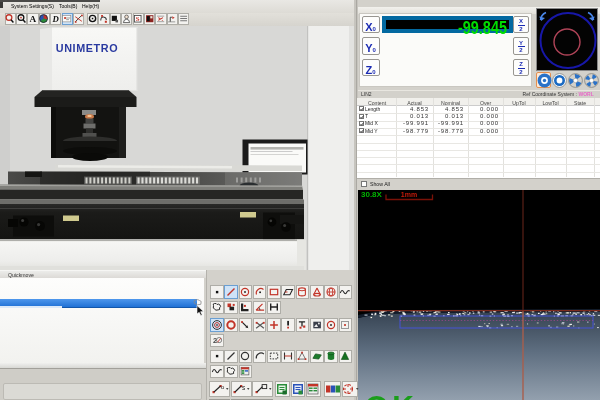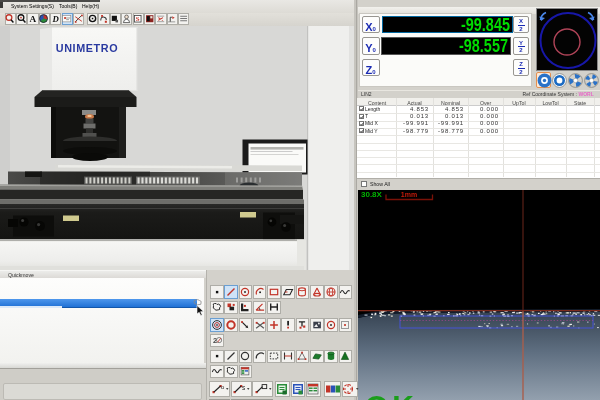--- a/index.html
+++ b/index.html
@@ -239,27 +239,26 @@
         <rect x="297" y="213.5" width="9" height="31" fill="#e6e6e2"></rect>
         <rect x="0" y="240" width="304" height="5" fill="#e0e0dc"></rect>
       </svg>
 </div>
 <div class="abs" style="left:353.5px;top:0;width:4.5px;height:400px;background:#c6c4be"></div>
 <div class="abs" style="left:355.8px;top:0;width:1px;height:400px;background:#aaa8a2"></div>
 <div class="abs" style="left:358px;top:0;width:242px;height:400px;background:#d3d1cb"></div>
 <div class="abs" style="left:358px;top:6.5px;width:242px;height:7px;background:linear-gradient(#f2f1ed,#e3e1db)"></div>
 <div class="abs" style="left:358.5px;top:13px;width:173px;height:74px;background:#fbfbf9;border:1px solid #c9c7c1;box-sizing:border-box"></div>
 <div class="abs" style="left:361.5px;top:15.5px;width:18px;height:17.5px;background:#fdfdfc;border:1px solid #989691;border-radius:2px;box-sizing:border-box;text-align:center"><span style="font-size:11px;font-weight:bold;color:#1a2ab2;line-height:15px">X</span><span style="font-size:6px;font-weight:bold;color:#1a2ab2">0</span></div>
-    <div class="abs" style="left:382px;top:15.5px;width:130.5px;height:17.5px;background:#000;border:1px solid #0369a1;box-sizing:border-box;text-align:right"><span style="display:inline-block;font-size:17px;font-weight:bold;color:#00dc00;line-height:16.5px;padding-right:2px;transform:scale(0.85,1.08);transform-origin:100% 55%">-99.845</span></div>
+    <div class="abs" style="left:382px;top:15.5px;width:130.5px;height:17.5px;background:#000;border:4px solid #0369a1;box-sizing:border-box;text-align:right"><span style="display:inline-block;font-size:17px;font-weight:bold;color:#00dc00;line-height:16.5px;padding-right:2px;transform:scale(0.85,1.08);transform-origin:100% 55%">-99.845</span></div>
     <div class="abs" style="left:513px;top:15.5px;width:16px;height:17.5px;background:#fdfdfc;border:1px solid #989691;border-radius:2px;box-sizing:border-box">
       <div style="width:7px;margin:1.5px auto 0;text-align:center;font-size:6px;font-weight:bold;color:#1a2ab2;line-height:6px;border-bottom:1px solid #1a2ab2;padding-bottom:0.5px">X</div>
       <div style="width:7px;margin:0 auto;text-align:center;font-size:6px;font-weight:bold;color:#1a2ab2;line-height:7px">2</div>
     </div>
 <div class="abs" style="left:361.5px;top:37.0px;width:18px;height:17.5px;background:#fdfdfc;border:1px solid #989691;border-radius:2px;box-sizing:border-box;text-align:center"><span style="font-size:11px;font-weight:bold;color:#1a2ab2;line-height:15px">Y</span><span style="font-size:6px;font-weight:bold;color:#1a2ab2">0</span></div>
-    <div class="abs" style="left:380.5px;top:37.0px;width:130.5px;height:17.5px;background:#000;border:1px solid #555;box-sizing:border-box;text-align:right"><span style="display:inline-block;font-size:17px;font-weight:bold;color:#00dc00;line-height:16.5px;padding-right:2px;transform:scale(0.85,1.08);transform-origin:100% 55%">-98.557</span></div>
     <div class="abs" style="left:513px;top:37.0px;width:16px;height:17.5px;background:#fdfdfc;border:1px solid #989691;border-radius:2px;box-sizing:border-box">
       <div style="width:7px;margin:1.5px auto 0;text-align:center;font-size:6px;font-weight:bold;color:#1a2ab2;line-height:6px;border-bottom:1px solid #1a2ab2;padding-bottom:0.5px">Y</div>
       <div style="width:7px;margin:0 auto;text-align:center;font-size:6px;font-weight:bold;color:#1a2ab2;line-height:7px">2</div>
     </div>
 <div class="abs" style="left:361.5px;top:58.5px;width:18px;height:17.5px;background:#fdfdfc;border:1px solid #989691;border-radius:2px;box-sizing:border-box;text-align:center"><span style="font-size:11px;font-weight:bold;color:#1a2ab2;line-height:15px">Z</span><span style="font-size:6px;font-weight:bold;color:#1a2ab2">0</span></div>
     <div class="abs" style="left:513px;top:58.5px;width:16px;height:17.5px;background:#fdfdfc;border:1px solid #989691;border-radius:2px;box-sizing:border-box">
       <div style="width:7px;margin:1.5px auto 0;text-align:center;font-size:6px;font-weight:bold;color:#1a2ab2;line-height:6px;border-bottom:1px solid #1a2ab2;padding-bottom:0.5px">Z</div>
       <div style="width:7px;margin:0 auto;text-align:center;font-size:6px;font-weight:bold;color:#1a2ab2;line-height:7px">2</div>
     </div>
 <div class="abs" style="left:536px;top:8px;width:62px;height:63px;background:#030303;border:1px solid #888;box-sizing:border-box"><svg width="60" height="61" viewBox="0 0 60 61">

